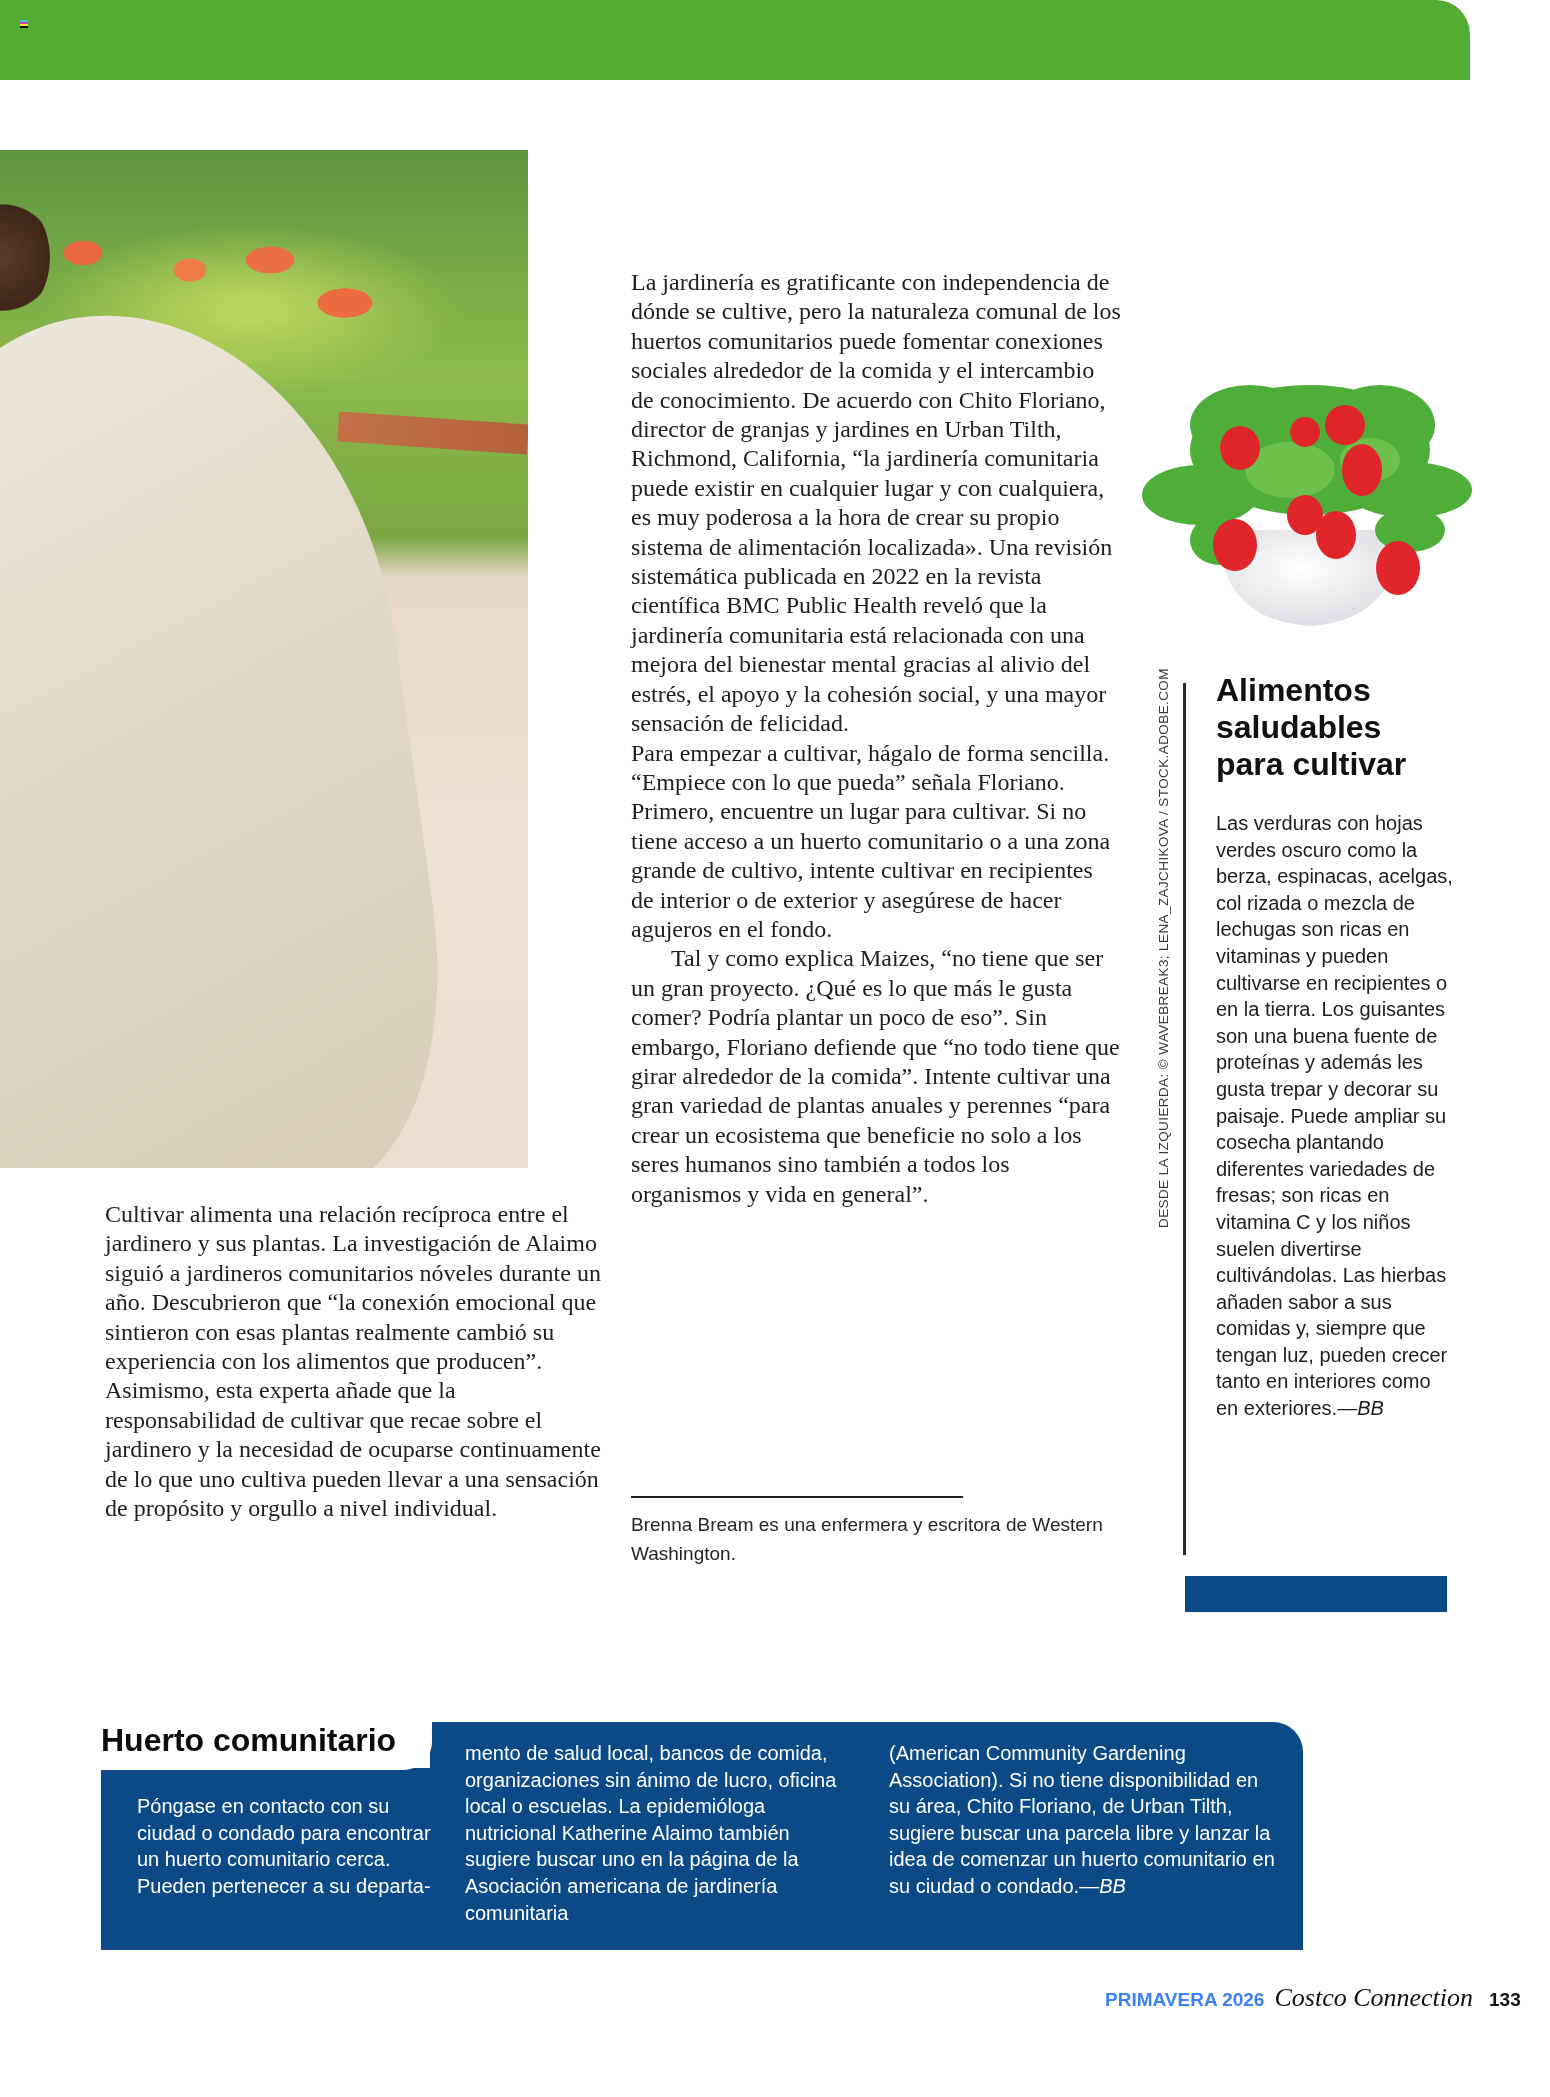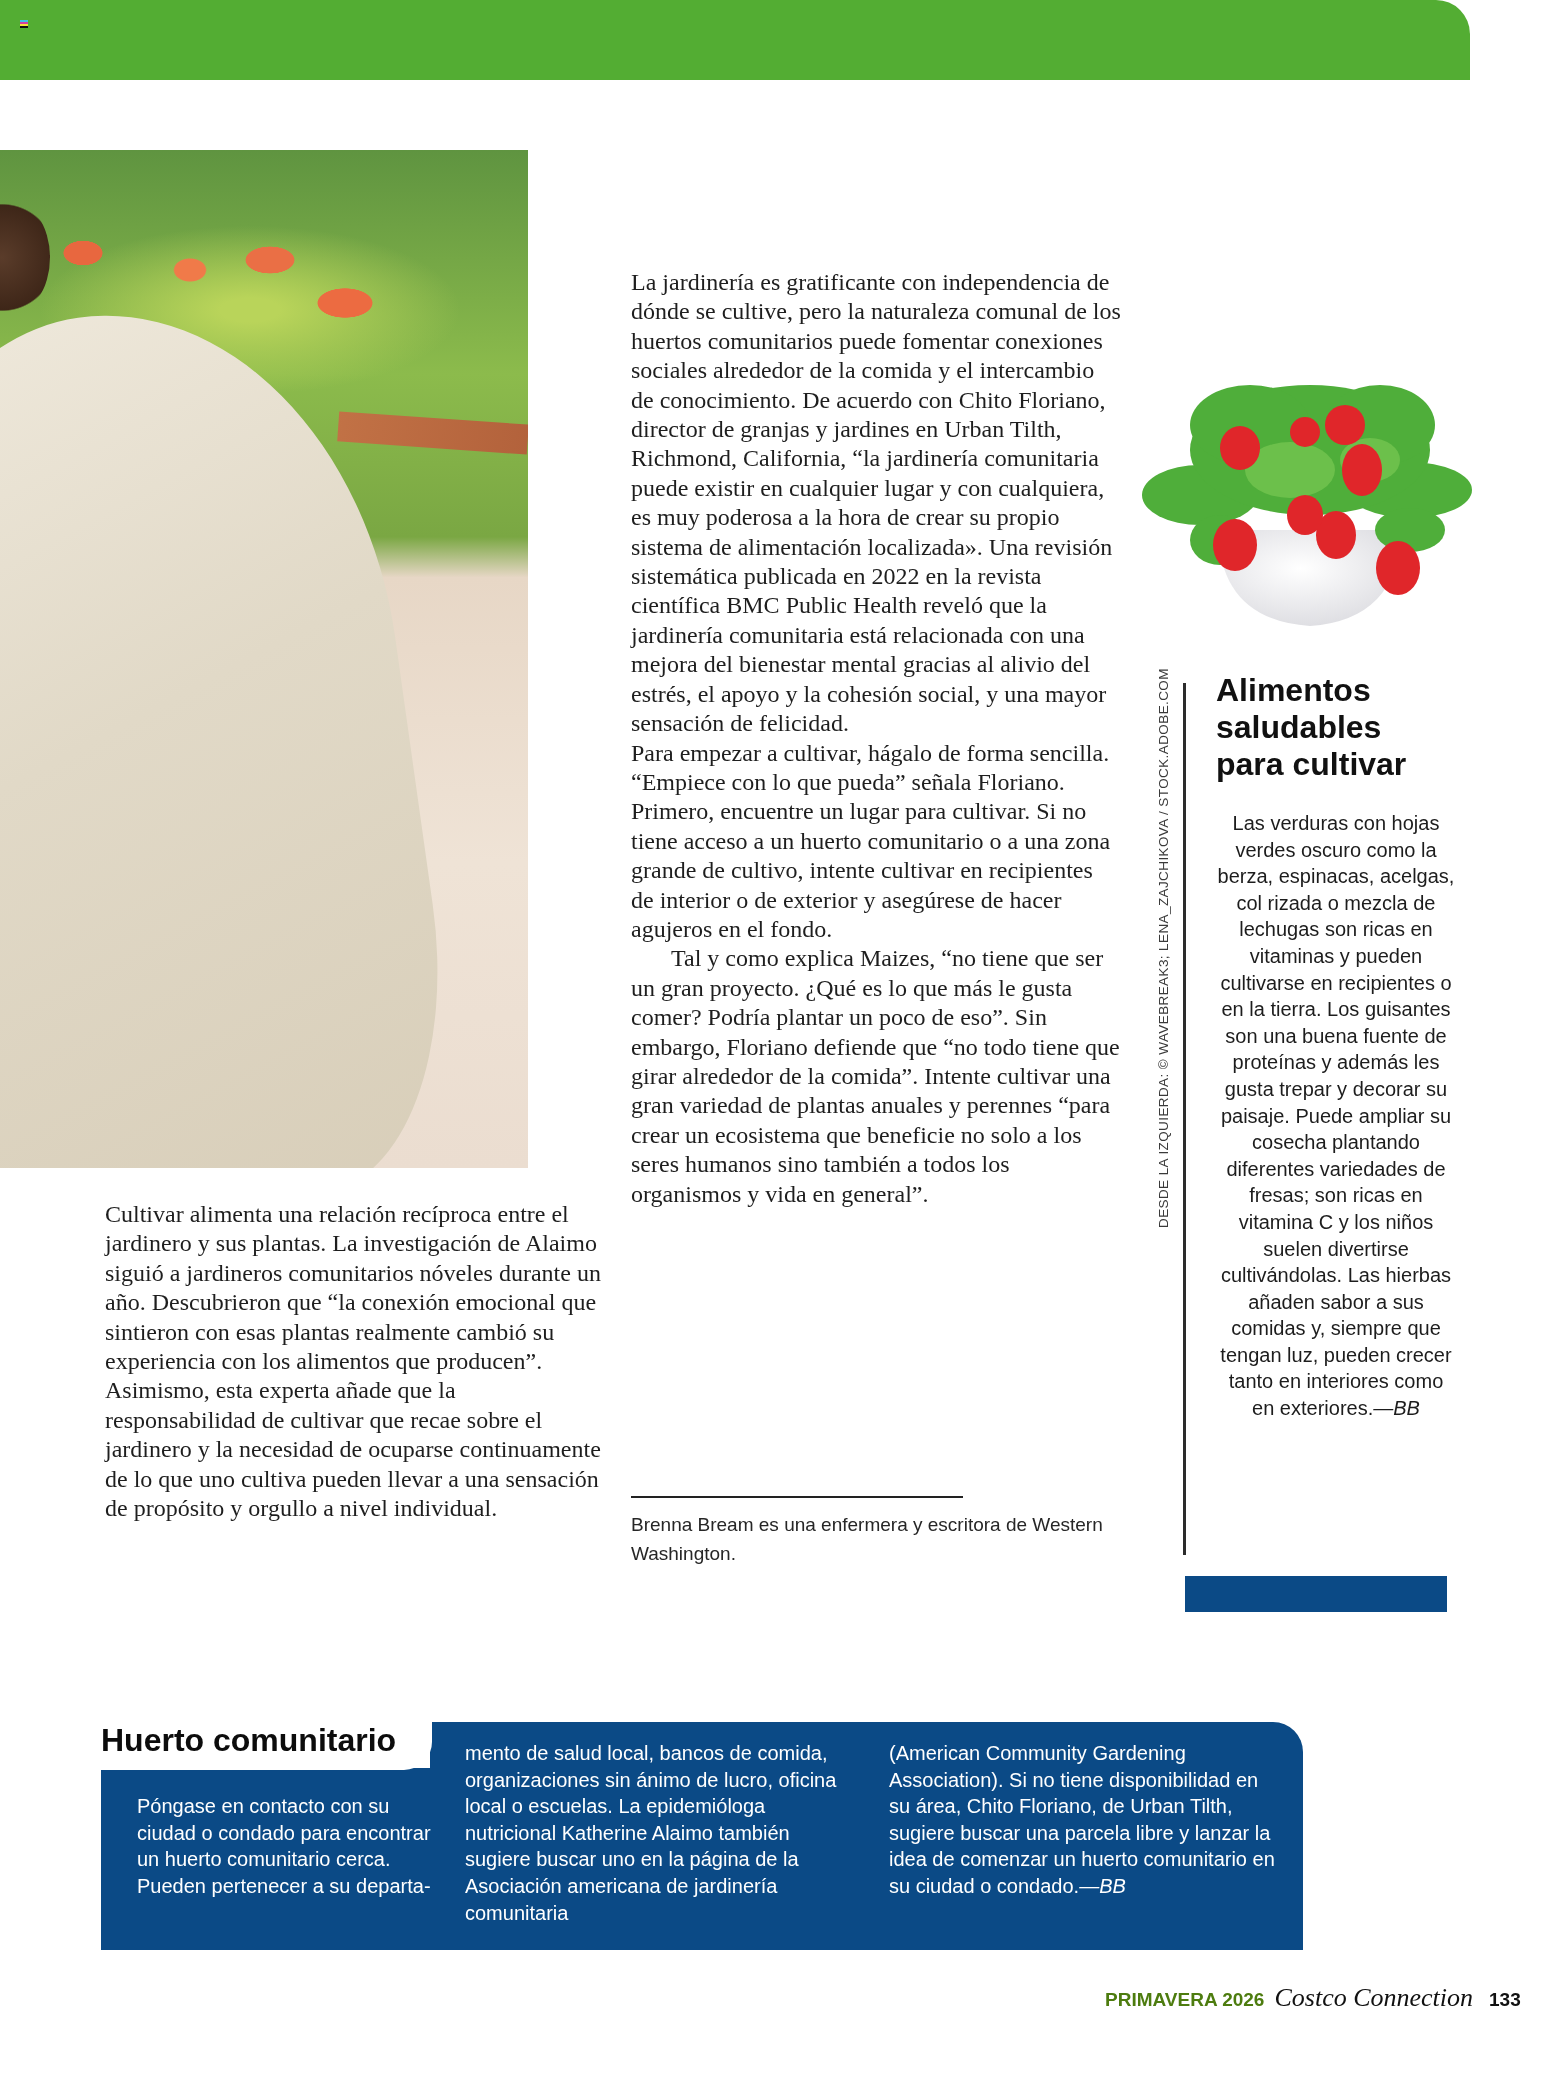--- a/index.html
+++ b/index.html
@@ -79,21 +79,21 @@
     }
     .sidebar-rule { left: 1183px; top: 683px; width: 3px; height: 872px; background: #2c2c2c; }
 
     
     .side-title {
       left: 1216px; top: 672px; width: 240px;
       font-family: "Liberation Sans", sans-serif; font-weight: bold; font-size: 32px; line-height: 37px; color: #111;
     }
     .side-body {
       left: 1216px; top: 810px; width: 240px;
-      font-family: "Liberation Sans", sans-serif; font-size: 20px; line-height: 26.6px; color: #1d1d1d; text-align: center;
+      font-family: "Liberation Sans", sans-serif; font-size: 20px; line-height: 26.6px; color: #1d1d1d;
     }
     .blue-bar { left: 1185px; top: 1576px; width: 262px; height: 36px; background: #0b4a86; }
 
     
     .box-blue-top {
       left: 430px; top: 1722px; width: 873px; height: 50px;
       background: #0b4a86; border-top-right-radius: 30px;
     }
     .box-blue {
       left: 101px; top: 1768px; width: 1202px; height: 182px; background: #0b4a86;
@@ -108,21 +108,21 @@
     }
     .box-col {
       font-family: "Liberation Sans", sans-serif; font-size: 20px; line-height: 26.6px; color: #ffffff;
     }
     .box-col1 { left: 137px; top: 1793px; width: 310px; }
     .box-col2 { left: 465px; top: 1740px; width: 390px; }
     .box-col3 { left: 889px; top: 1740px; width: 390px; }
 
     
     .footer { left: 1105px; top: 1983px; white-space: nowrap; }
-    .footer-issue { font-family: "Liberation Sans", sans-serif; font-weight: bold; font-size: 19px; color: #4d7c0f; text-align: center; }
+    .footer-issue { font-family: "Liberation Sans", sans-serif; font-weight: bold; font-size: 19px; color: #3b82f6; text-align: center; }
     .footer-mag { font-family: "Liberation Serif", serif; font-style: italic; font-size: 26px; color: #111; margin-left: 10px; }
     .footer-page { font-family: "Liberation Sans", sans-serif; font-weight: bold; font-size: 19px; color: #111; margin-left: 16px; }
   </style>
 </head>
 <body>
 
 <div class="abs banner"></div>
 <div class="abs reg-mark">
   <span style="background:#3fc1e8"></span>
     <span style="background:#d23fa4"></span>

